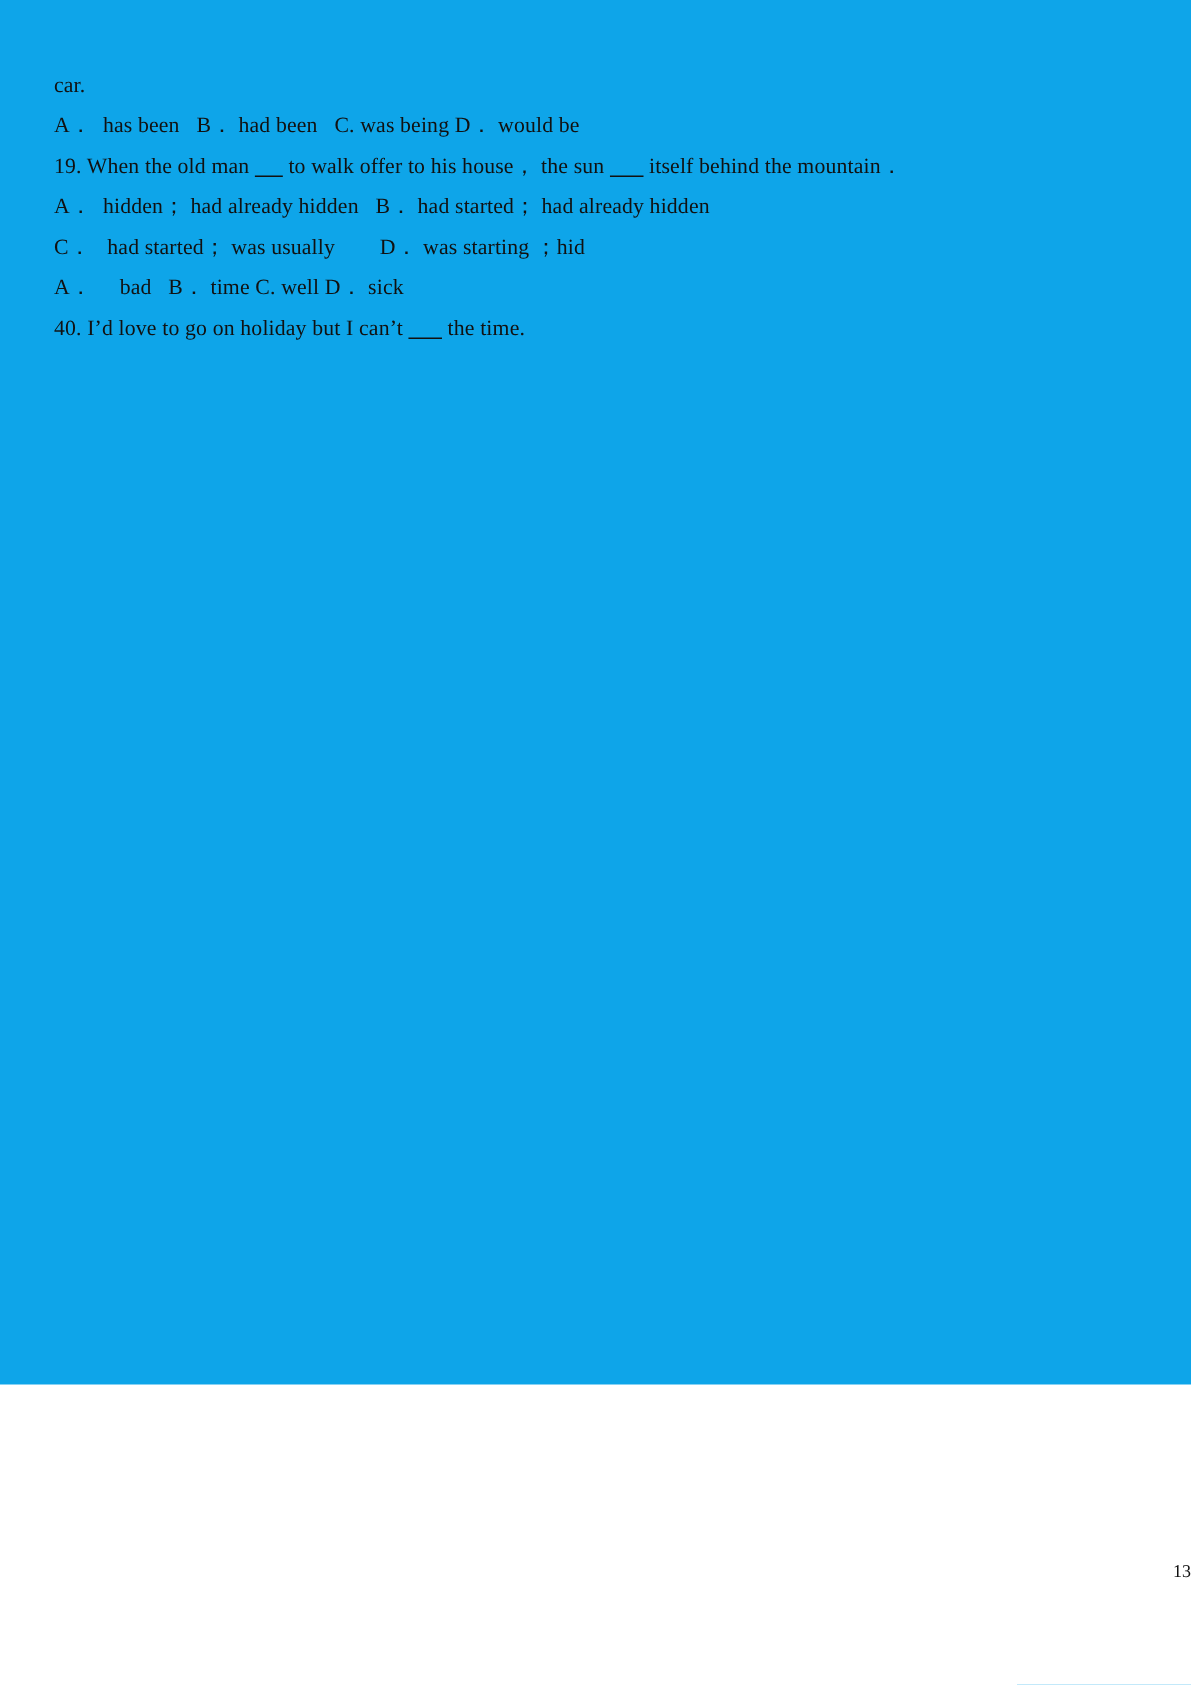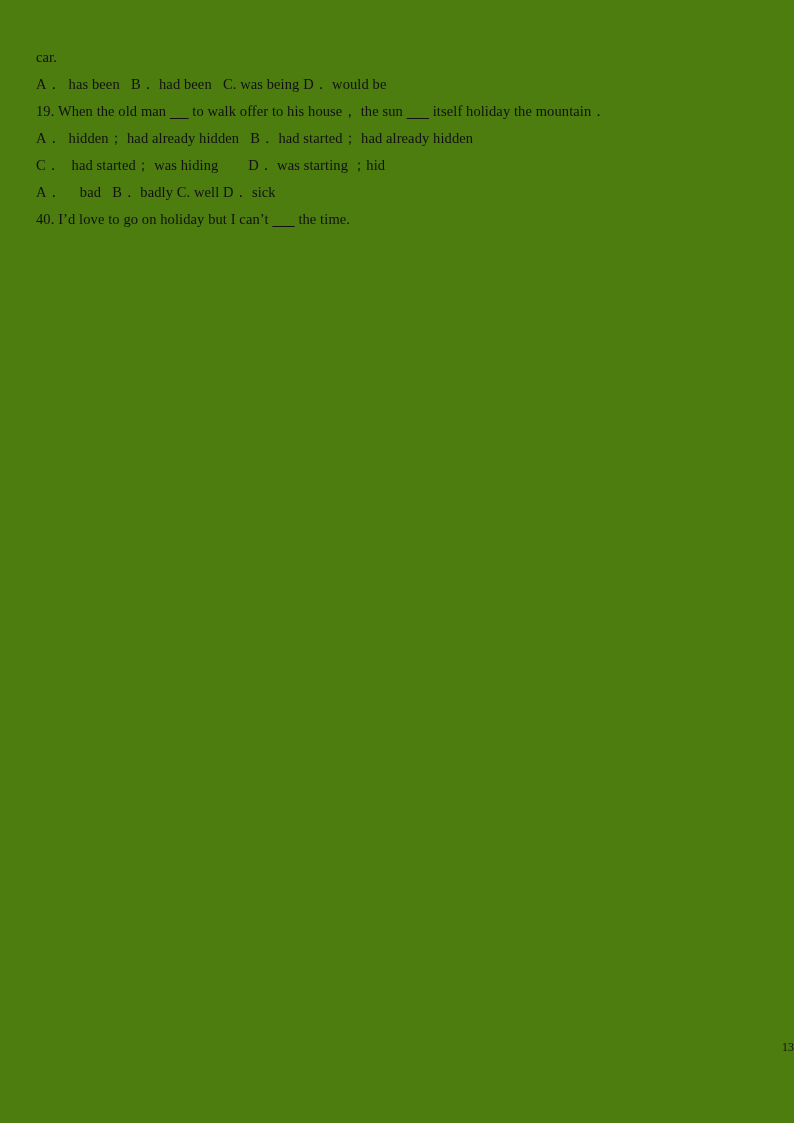--- a/index.html
+++ b/index.html
@@ -14,22 +14,22 @@
     font-family: "Liberation Serif", "DejaVu Serif", serif;
     color: #000000;
     overflow: hidden;
   }
 
   .page {
     position: absolute;
     top: 0;
     left: 0;
     width: 794px;
-    height: 1123px;
-    background: #4d7c0f;
+    height: 923px;
+    background: #0ea5e9;
   }
 
   .content {
     position: absolute;
     left: 36px;
     top: 44px;
     width: 700px;
   }
 
   .line {
@@ -62,22 +62,22 @@
   }
 </style>
 </head>
 <body>
 
 <div class="page">
 
   <div class="content" id="doc-body">
       <div class="line"><span>car.</span></div>
       <div class="line"><span>A．  has been   B． had been   C. was being D． would be</span></div>
-      <div class="line"><span>19. When the old man </span><span class="blank">&nbsp;&nbsp;&nbsp;&nbsp;&nbsp;</span><span> to walk offer to his house， the sun </span><span class="blank">&nbsp;&nbsp;&nbsp;&nbsp;&nbsp;&nbsp;</span><span> itself holiday the mountain．</span></div>
+      <div class="line"><span>19. When the old man </span><span class="blank">&nbsp;&nbsp;&nbsp;&nbsp;&nbsp;</span><span> to walk offer to his house， the sun </span><span class="blank">&nbsp;&nbsp;&nbsp;&nbsp;&nbsp;&nbsp;</span><span> itself behind the mountain．</span></div>
       <div class="line"><span>A．  hidden； had already hidden   B． had started； had already hidden</span></div>
-      <div class="line"><span>C．   had started； was hiding        D． was starting ；hid</span></div>
-      <div class="line"><span>A．     bad   B． badly C. well D． sick</span></div>
+      <div class="line"><span>C．   had started； was usually        D． was starting ；hid</span></div>
+      <div class="line"><span>A．     bad   B． time C. well D． sick</span></div>
       <div class="line"><span>40. I’d love to go on holiday but I can’t </span><span class="blank">&nbsp;&nbsp;&nbsp;&nbsp;&nbsp;&nbsp;</span><span> the time.</span></div>
     </div>
 
   <div class="page-number">13</div>
 
 </div>
 
 </body></html>

